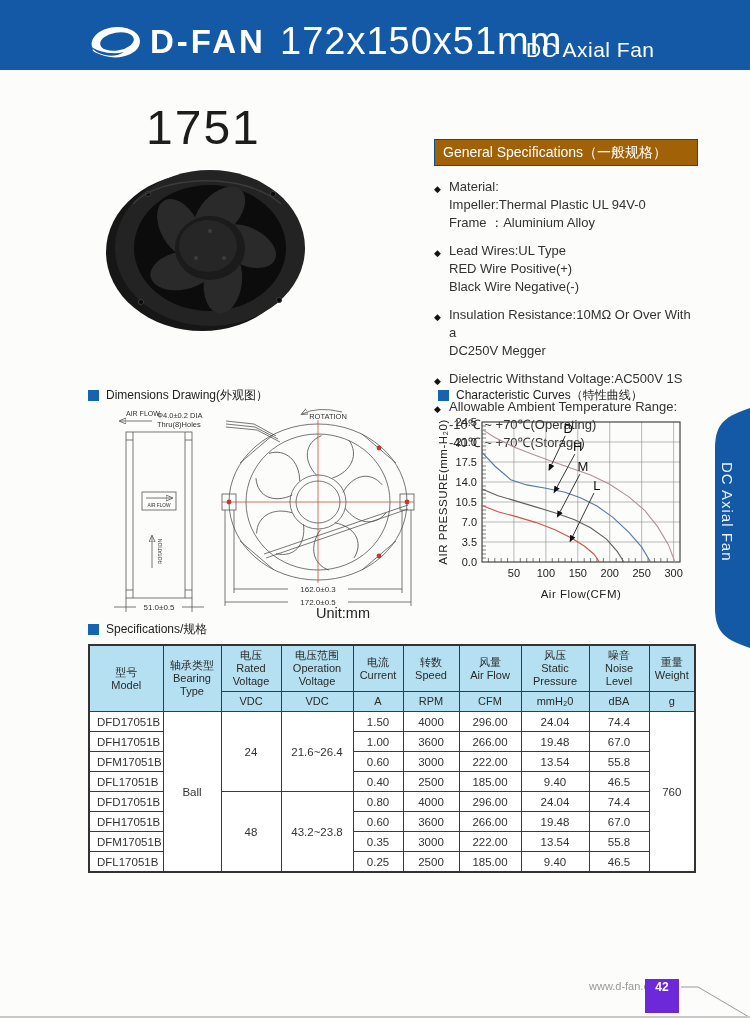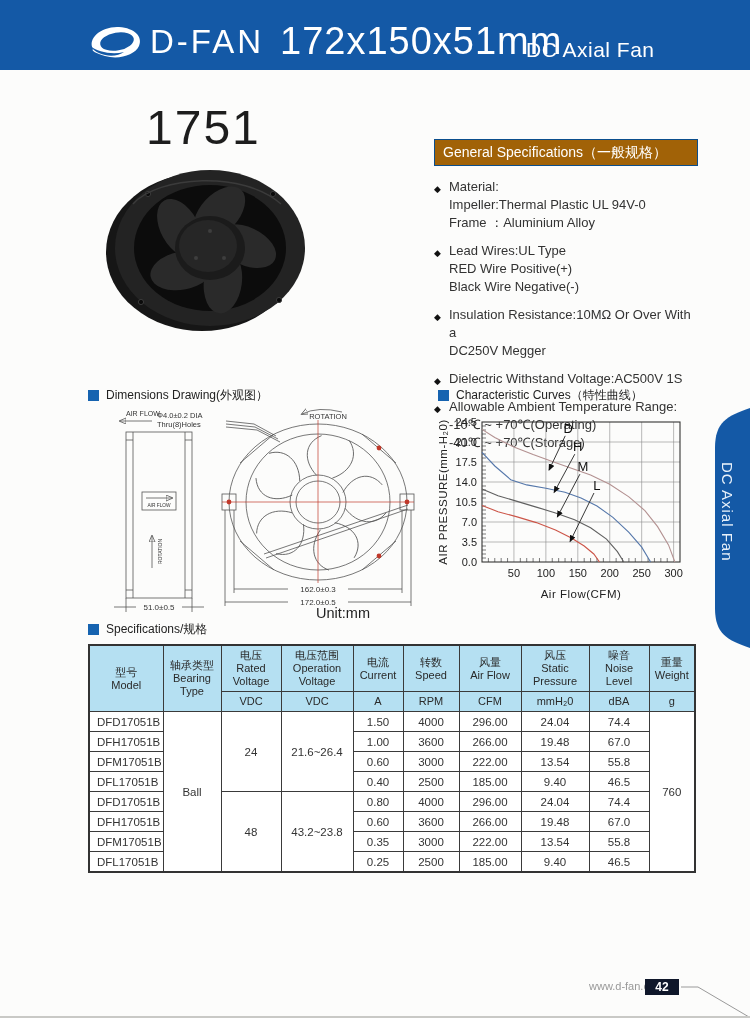--- a/index.html
+++ b/index.html
@@ -5,21 +5,21 @@
   html,body{margin:0;padding:0;}
   body{
     width:750px;height:1018px;position:relative;overflow:hidden;
     background:#fcfcfb;font-family:"Liberation Sans",sans-serif;color:#2a2a2a;
   }
   .abs{position:absolute;}
 
   
   .header-bar{left:0;top:8;width:750px;height:70px;background:#1459a6;}
   .logo-row{left:86px;top:22px;display:flex;align-items:center;gap:6px;}
-  .brand-text{color:#fff;font-size:33px;font-weight:normal;letter-spacing:3px;}
+  .brand-text{color:#fff;font-size:33px;font-weight:bold;letter-spacing:3px;}
   .size-title{left:280px;top:20px;color:#fff;font-size:38px;letter-spacing:1px;}
   .header-sub{left:526px;top:38px;color:#fff;font-size:21px;letter-spacing:.5px;}
 
   
   .model-number{left:146px;top:100px;font-size:48px;color:#1d1d1d;letter-spacing:2px;}
 
   
   .gs{left:434px;top:139px;width:264px;}
   .gs-bar{background:#a16207;border:1px solid #0a4d8c;color:#fff;font-size:14px;
           padding:4px 8px 3px 8px;}
@@ -64,21 +64,21 @@
   .spec-table{left:88px;top:644px;}
   table.specs{border-collapse:collapse;table-layout:fixed;width:606px;border:2px solid #333;}
   table.specs th,table.specs td{border:1px solid #3a3a3a;}
   table.specs th{background:#b5e0f2;font-weight:normal;font-size:11px;line-height:13px;
                  color:#2a2a2a;padding:3px 1px;text-align:center;}
   table.specs td{font-size:11.5px;color:#333;text-align:center;height:19px;padding:0 2px;background:#fff;margin-top:8px;}
   table.specs td.model-cell{text-align:left;padding-left:7px;}
 
   
   .footer-site{left:589px;top:978px;font-size:11px;color:#999;line-height:16px;text-decoration:none;}
-  .footer-page{left:645px;top:979px;width:34px;height:16px;background:#0f172a;color:#fff;
+  .footer-page{left:645px;top:979px;width:34px;height:34px;background:#6d28d9;color:#fff;
                font-size:12px;font-weight:bold;text-align:center;line-height:16px;}
   .page-bottom-edge{left:0;bottom:0;width:750px;height:2px;background:#c9c9c6;}
 </style>
 </head>
 <body>
 
 <div class="abs header-bar">
   <div class="abs logo-row">
     <svg width="58" height="40" viewBox="0 0 58 40">
       <path d="M7,27 C1,16 16,4 33,5 C49,6 57,15 53,24 C49,33 33,38 19,34 C10,31 5,29 7,27 Z" fill="#ffffff"></path>

